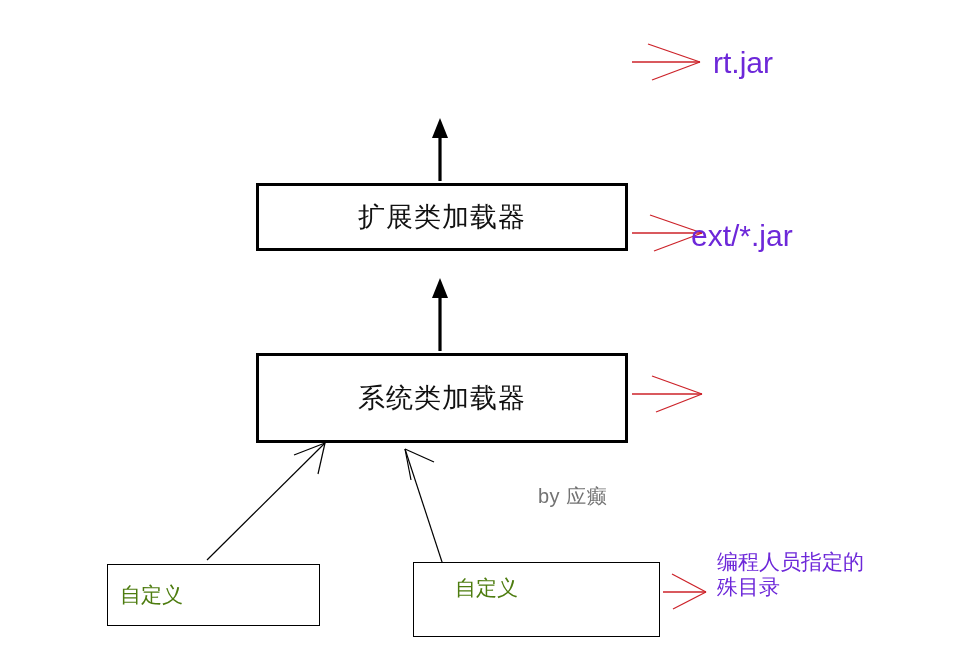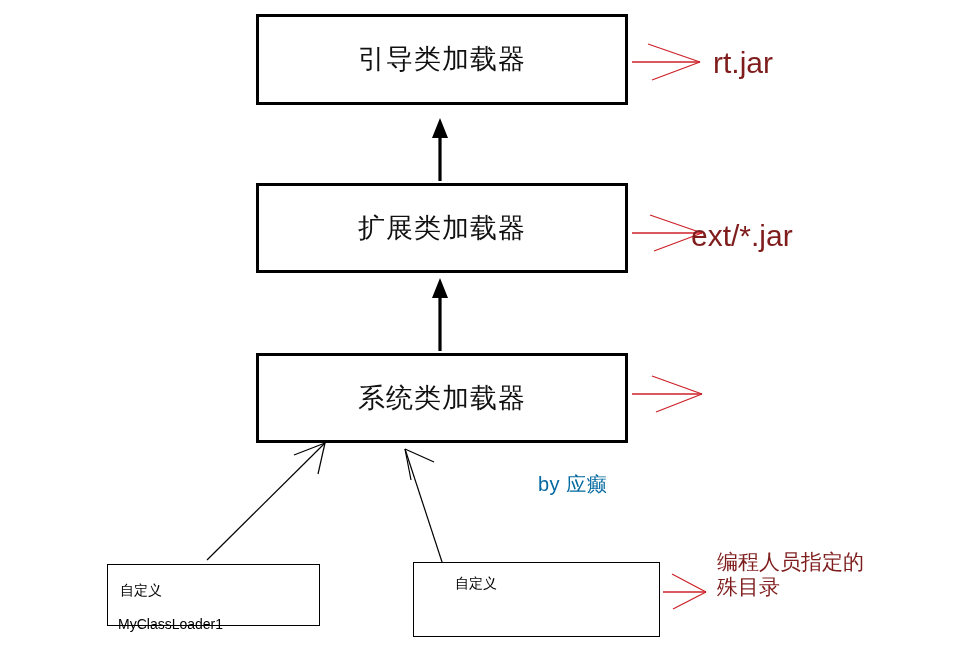--- a/index.html
+++ b/index.html
@@ -33,43 +33,44 @@
   }
   .box-label-cn {
     font-size: 27px;
     color: #111111;
     letter-spacing: 1px;
     white-space: nowrap;
     line-height: 1.2;
   }
   .box-red-text {
     position: absolute;
-    color: #000000;
-    font-size: 14px;
+    color: #4d7c0f;
+    font-size: 21px;
     line-height: 1.45;
     white-space: nowrap;
   }
   .annot {
     position: absolute;
-    color: #7f1d1d;
+    color: #6d28d9;
     white-space: pre;
     line-height: 1.18;
   }
   .annot-big {
     font-size: 30px;
   }
   .annot-small {
     font-size: 21px;
   }
   .watermark {
     position: absolute;
-    color: #0369a1;
+    color: #737373;
     font-size: 20px;
     white-space: nowrap;
     letter-spacing: 0.5px;
+    margin-top: 12px;
   }
   svg.overlay {
     position: absolute;
     left: 0;
     top: 0;
     width: 953px;
     height: 654px;
     pointer-events: none;
   }
 </style>
@@ -128,35 +129,31 @@
       <line x1="702" y1="394" x2="656" y2="412" stroke="#cc2229" stroke-width="1.3"></line>
     </g>
 
     <g>
       <line x1="663" y1="592" x2="706" y2="592" stroke="#cc2229" stroke-width="1.4"></line>
       <line x1="706" y1="592" x2="672" y2="574" stroke="#cc2229" stroke-width="1.3"></line>
       <line x1="706" y1="592" x2="673" y2="609" stroke="#cc2229" stroke-width="1.3"></line>
     </g>
   </svg>
 
-  <div class="box box-thick" style="left:256px; top:14px; width:372px; height:91px;">
-    <span class="box-label-cn">引导类加载器</span>
-  </div>
 
-  <div class="box box-thick" style="left:256px; top:183px; width:372px; height:90px;text-align:center;">
+  <div class="box box-thick" style="left:256px; top:183px; width:372px; height:68px;text-align:center;">
     <span class="box-label-cn">扩展类加载器</span>
   </div>
 
   <div class="box box-thick" style="left:256px; top:353px; width:372px; height:90px;">
     <span class="box-label-cn">系统类加载器</span>
   </div>
 
   <div class="box box-thin" style="left:107px; top:564px; width:213px; height:62px;"></div>
   <div class="box-red-text" style="left:120px; top:580px;">自定义</div>
-  <div class="box-red-text" style="left:118px; top:614px;">MyClassLoader1</div>
 
   <div class="box box-thin" style="left:413px; top:562px; width:247px; height:75px;"></div>
   <div class="box-red-text" style="left:455px; top:573px;">自定义</div>
 
   <div class="annot annot-big" style="left:713px; top:45px;">rt.jar</div>
 
   <div class="annot annot-big" style="left:691px; top:218px;text-align:right;">ext/*.jar</div>
 
 
   <div class="annot annot-small" style="left:717px; top:550px;">编程人员指定的

